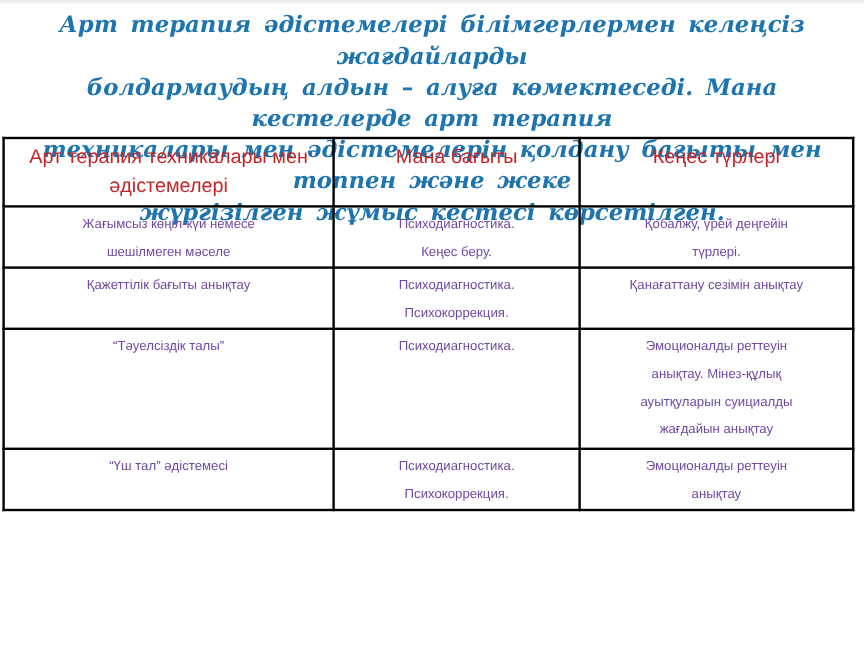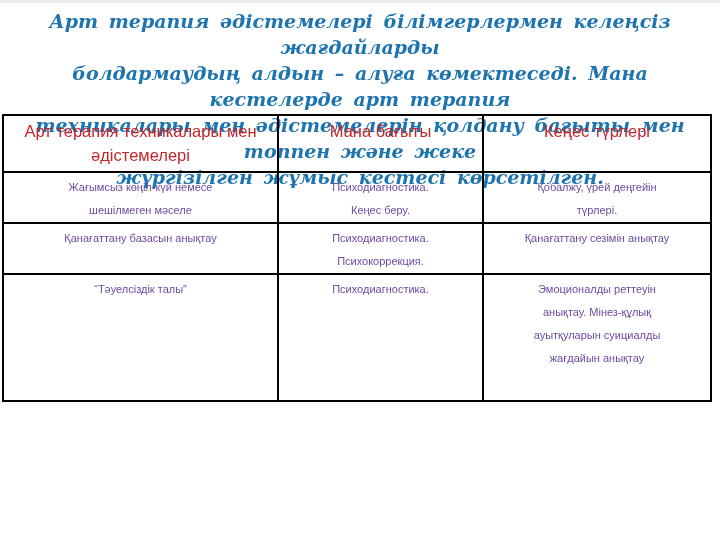--- a/index.html
+++ b/index.html
@@ -64,21 +64,21 @@
   }
   .therapy-table td {
     font-size: 11px;
     line-height: 23px;
     color: #6f4aa0;
     margin-left: 48px;
   }
   tr.r-head { height: 57px; }
   tr.r-0 { height: 50px; }
   tr.r-1 { height: 49px; }
-  tr.r-2 { height: 127px; }
+  tr.r-2 { height: 100px; }
   tr.r-3 { height: 103px; }
   tr.r-4 { height: 50px; }
 </style>
 </head>
 <body>
 
 <div class="slide">
   <div class="top-edge"></div>
 
   <div class="slide-title">Арт  терапия  әдістемелері  білімгерлермен  келеңсіз  жағдайларды
@@ -103,28 +103,35 @@
     <tbody>
       <tr class="r-0">
         <td>Жағымсыз көңіл-күй немесе
 шешілмеген мәселе</td>
         <td>Психодиагностика.
 Кеңес беру.</td>
         <td>Қобалжу, үрей деңгейін
 түрлері.</td>
       </tr>
       <tr class="r-1">
-        <td>Қанағаттану базасын анықтау</td>
+        <td>Қажеттілік бағыты анықтау</td>
         <td>Психодиагностика.
 Психокоррекция.</td>
         <td>Қанағаттану сезімін анықтау</td>
       </tr>
       <tr class="r-2">
         <td>“Тәуелсіздік талы”</td>
         <td>Психодиагностика.</td>
         <td>Эмоционалды реттеуін
 анықтау. Мінез-құлық
 ауытқуларын суициалды
 жағдайын анықтау</td>
       </tr>
+      <tr class="r-4">
+        <td>“Үш тал” әдістемесі</td>
+        <td>Психодиагностика.
+Психокоррекция.</td>
+        <td>Эмоционалды реттеуін
+анықтау</td>
+      </tr>
     </tbody>
   </table>
 </div>
 
 </body></html>

